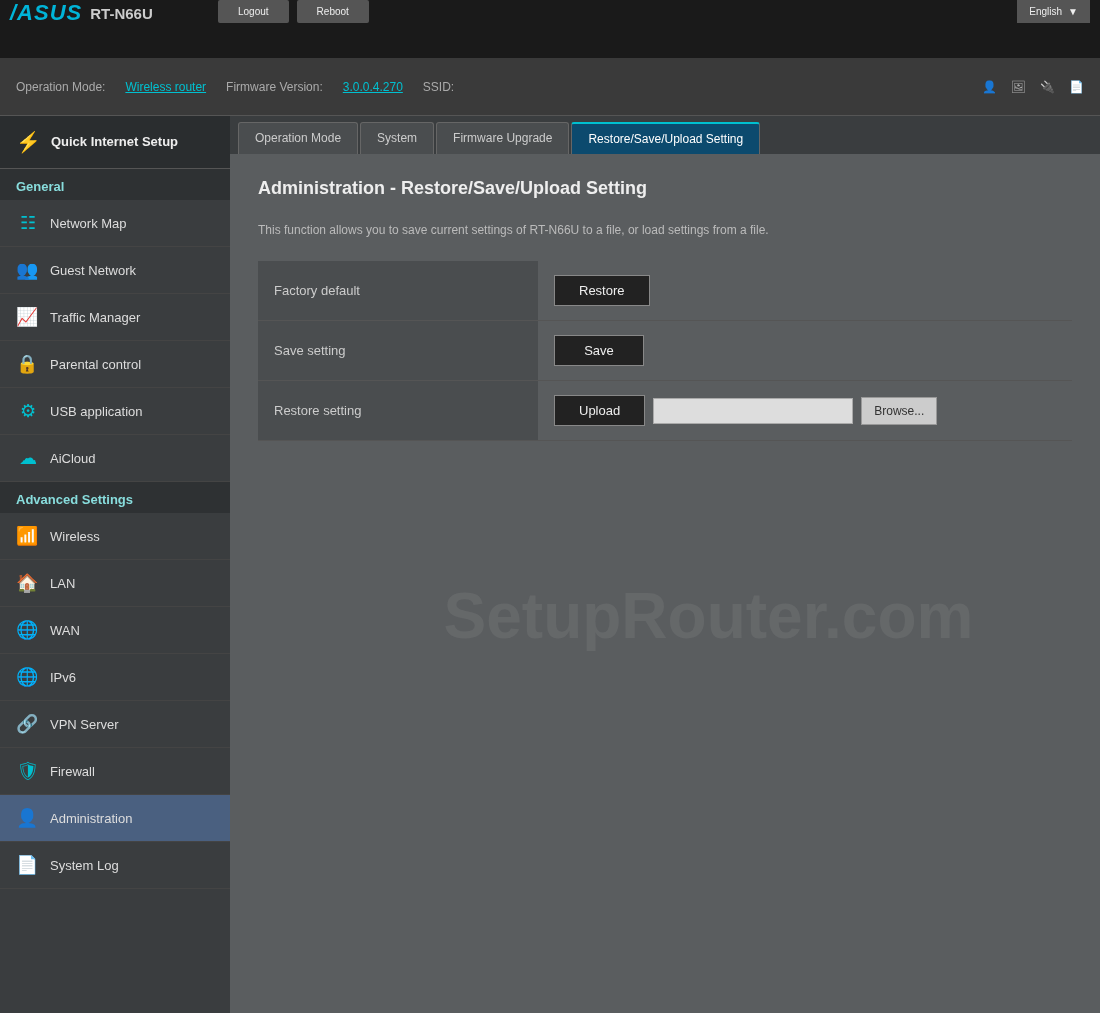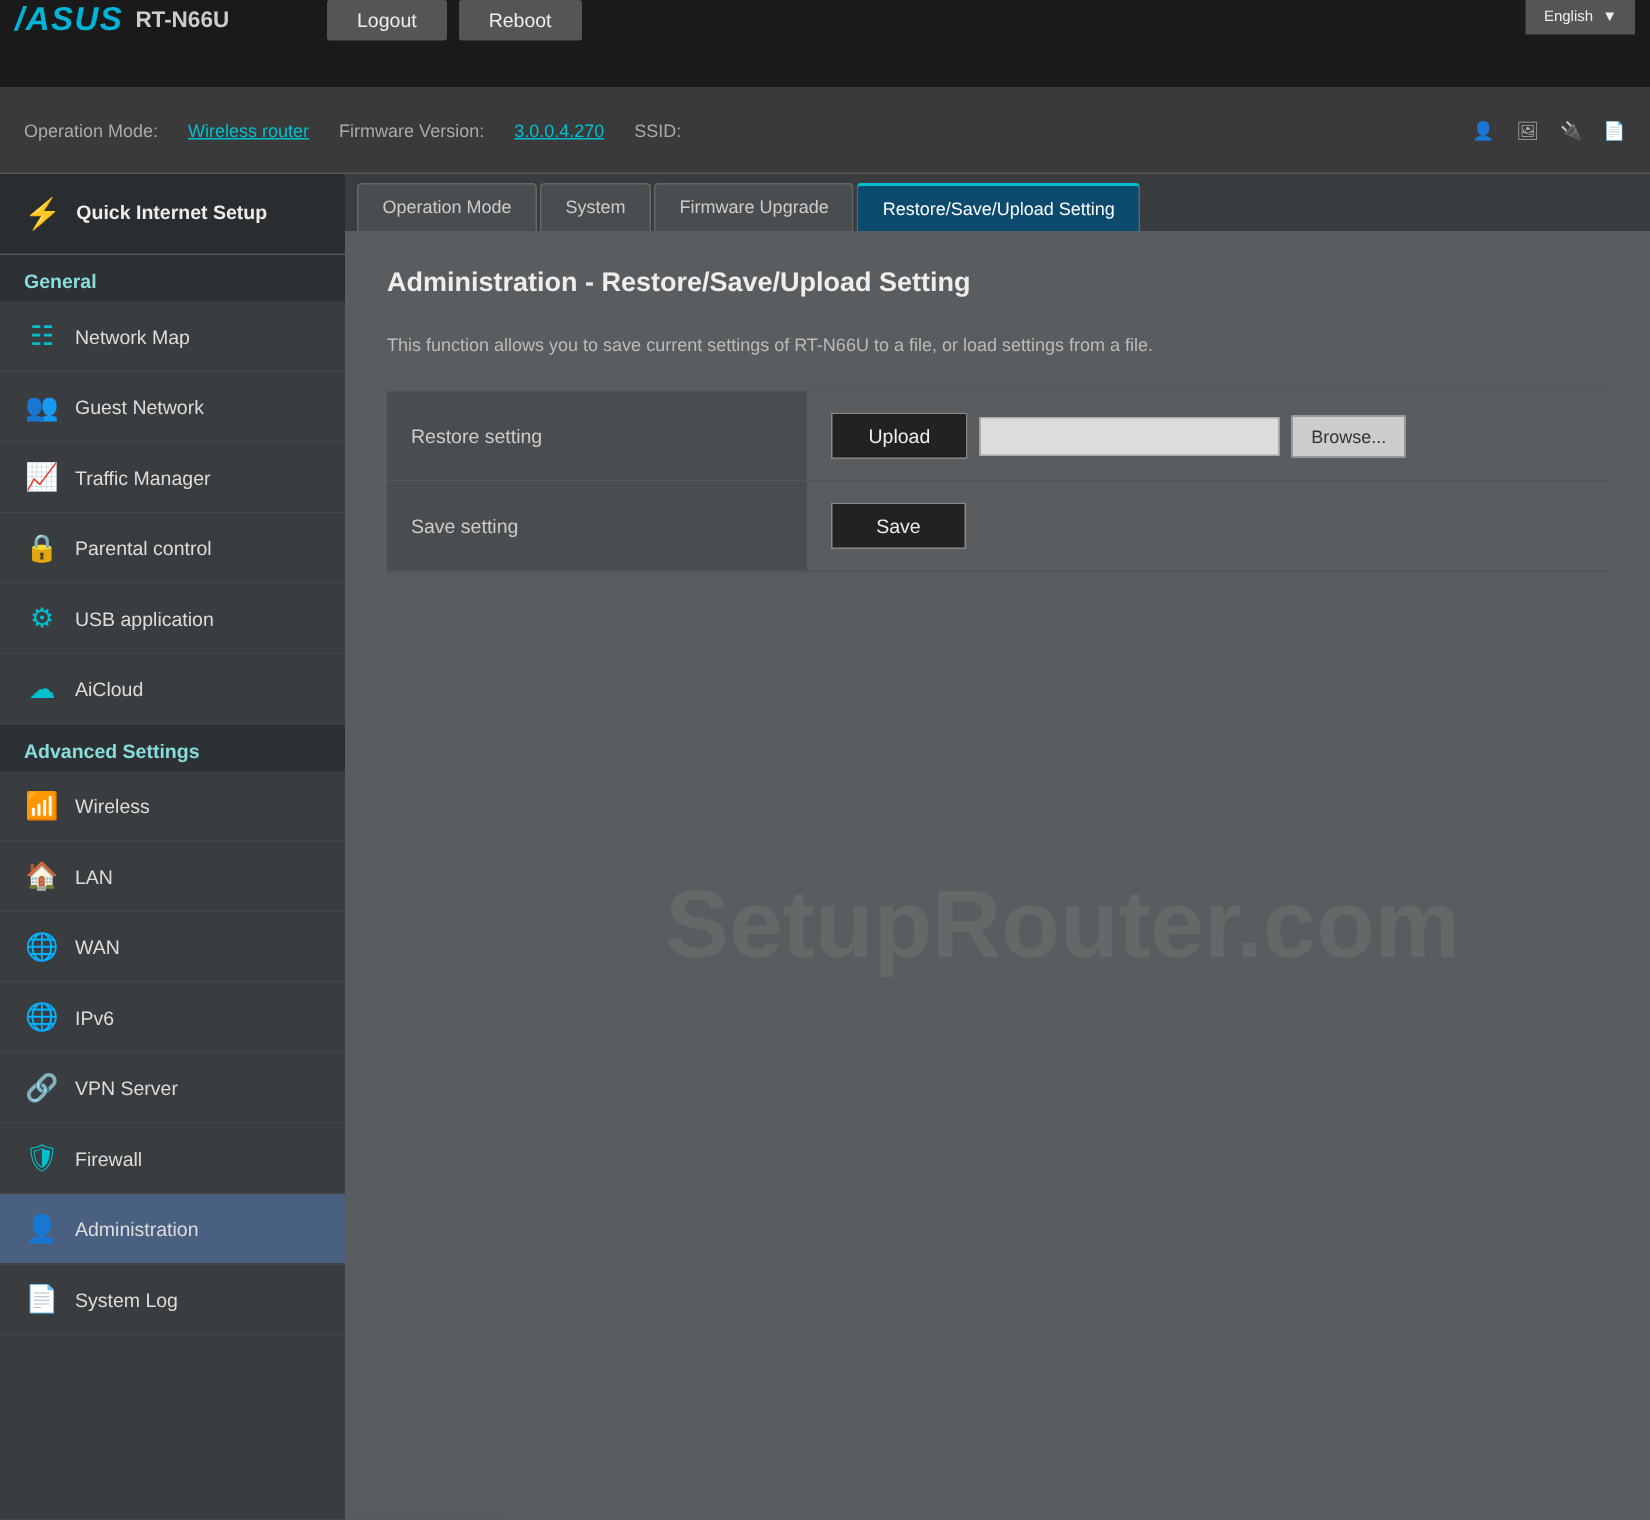--- a/index.html
+++ b/index.html
@@ -4,21 +4,21 @@
   <style>
     * { margin: 0; padding: 0; box-sizing: border-box; }
     body { width: 1100px; height: 1013px; background: #4a4a4a; font-family: Arial, sans-serif; font-size: 13px; color: #ccc; overflow: hidden; }
 
     
     .header { display: flex; align-items: flex-start; background: #1a1a1a; height: 58px; padding: 0 10px; gap: 28px; }
     .logo { display: flex; align-items: center; gap: 8px; min-width: 180px; }
     .logo-asus { color: #00b4d8; font-weight: bold; font-size: 22px; font-style: italic; letter-spacing: 1px; }
     .logo-model { color: #ccc; font-size: 15px; font-weight: bold; }
     .header-btns { display: flex; gap: 8px; }
-    .header-btn { background: #555; color: #eee; border: none; padding: 6px 20px; cursor: pointer; font-size: 13px; border-radius: 2px; }
+    .header-btn { background: #555; color: #eee; border: none; padding: 6px 20px; cursor: pointer; font-size: 10px; border-radius: 2px; }
     .header-spacer { flex: 1; }
     .lang-select { display: flex; align-items: center; background: #555; border: none; color: #eee; padding: 6px 12px; font-size: 13px; cursor: pointer; gap: 6px; }
     .lang-select span { font-size: 10px; }
 
     
     .info-bar { background: #3a3a3a; padding: 8px 16px; display: flex; align-items: center; gap: 20px; border-bottom: 1px solid #555; height: 58px; }
     .info-bar a { color: #00c0d0; text-decoration: underline; font-size: 12px; }
     .info-bar span { color: #aaa; font-size: 12px; }
     .info-icons { margin-left: auto; display: flex; gap: 14px; align-items: center; }
     .info-icon { color: #00c0d0; font-size: 18px; cursor: pointer; }
@@ -184,33 +184,39 @@
 
     <div class="content-area">
       <div class="watermark">SetupRouter.com</div>
       <div class="content-inner">
         <div class="page-title">Administration - Restore/Save/Upload Setting</div>
         <div class="page-desc">This function allows you to save current settings of RT-N66U to a file, or load settings from a file.</div>
 
         <table class="settings-table">
           <tbody>
             <tr>
+              <td>Factory default</td>
+              <td>
+                <button class="action-btn">Restore</button>
+              </td>
+            </tr>
+            <tr>
+              <td>Save setting</td>
+              <td>
+                <button class="action-btn">Save</button>
+              </td>
+            </tr>
+            <tr>
               <td>Restore setting</td>
               <td>
                 <div class="file-row">
                   <button class="action-btn">Upload</button>
                   <input class="file-input" type="text" value="" placeholder="" style="">
                   <button class="browse-btn">Browse...</button>
                 </div>
               </td>
             </tr>
-            <tr>
-              <td>Save setting</td>
-              <td>
-                <button class="action-btn">Save</button>
-              </td>
-            </tr>
           </tbody>
         </table>
       </div>
     </div>
   </div>
 </div>
 
 </body></html>

